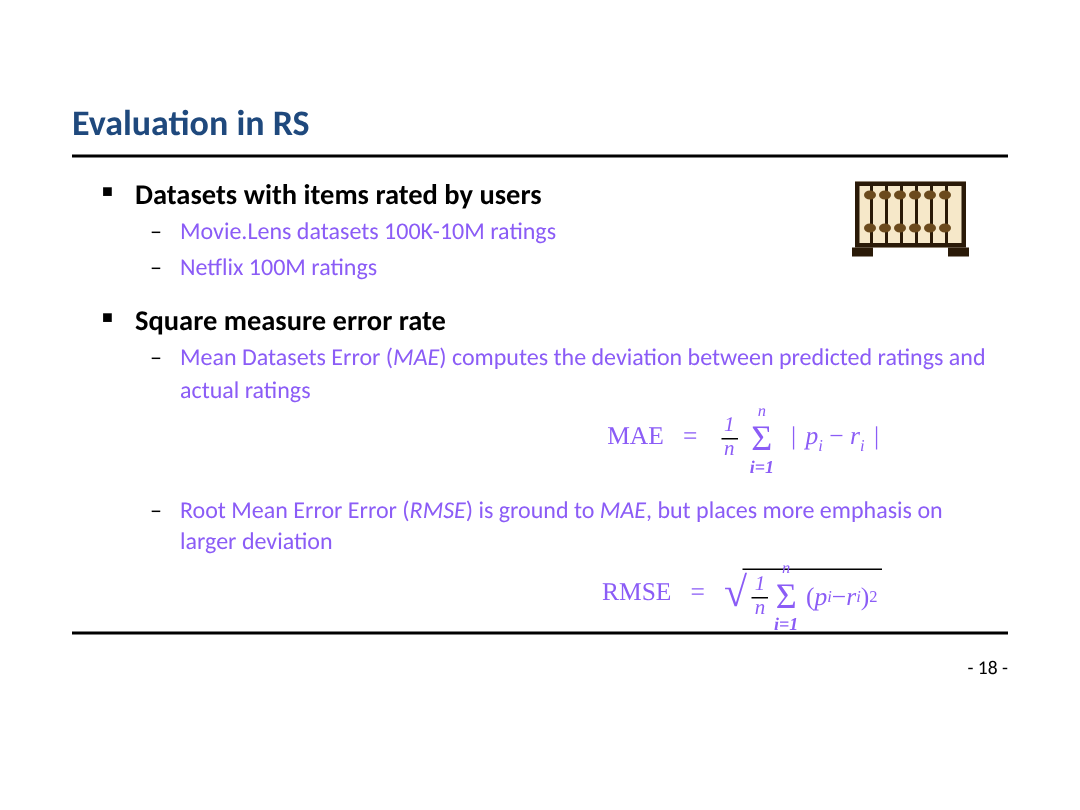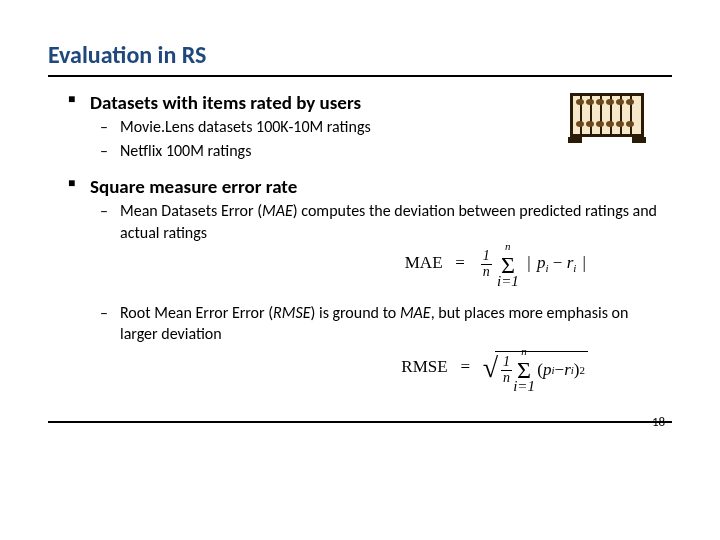--- a/index.html
+++ b/index.html
@@ -10,21 +10,21 @@
     background: #ffffff;
     font-family: Calibri, "Segoe UI", Arial, sans-serif;
     color: #000000;
     overflow: hidden;
   }
   .slide {
     position: relative;
     width: 720px;
     height: 467px;
     box-sizing: border-box;
-    padding: 8px 48px 0 48px;
+    padding: 36px 48px 0 48px;
   }
   .title {
     font-size: 24px;
     font-weight: 700;
     color: #1f497d;
     padding: 32px 0 6px 0;
     border-bottom: 2px solid #000;
     margin-bottom: 10px;
   }
   ul.level1 {
@@ -52,42 +52,42 @@
   ul.level2 {
     list-style: none;
     padding-left: 0;
     margin: 2px 0 0 0;
   }
   ul.level2 > li {
     position: relative;
     padding-left: 30px;
     font-size: 16px;
     font-weight: 400;
-    color: #000000;
+    color: #8b5cf6;
     line-height: 1.35;
     margin-top: 2px;
   }
   ul.level2 > li::before {
     content: "–";
     position: absolute;
     left: 10px;
     top: 0;
     color: #000;
   }
   .italic { font-style: italic; }
   .hr-bottom {
     position: absolute;
     bottom: 44px;
     left: 48px;
     right: 48px;
     border-top: 2px solid #000;
   }
   .pagenum {
     position: absolute;
-    bottom: 38px;
+    bottom: 14px;
     right: 48px;
     font-size: 13px;
     color: #000;
   }
   .abacus {
     position: absolute;
     right: 12px;
     top: 0;
     width: 78px;
     height: 52px;
@@ -129,21 +129,21 @@
   .bigop {
     display:inline-block;
     font-size: 24px;
     line-height: 1;
     vertical-align: middle;
     font-style: normal;
     position: relative;
     margin: 0 2px;
   }
   .bigop .lim-top { position:absolute; top:-12px; left:50%; transform:translateX(-50%); font-size:11px; font-style: italic;}
-  .bigop .lim-bot { position:absolute; bottom:-12px; left:50%; transform:translateX(-50%); font-size:15px; font-style: italic; white-space:nowrap;}
+  .bigop .lim-bot { position:absolute; bottom:-12px; left:50%; transform:translateX(-50%); font-size:12px; font-style: italic; white-space:nowrap;font-weight:bold;}
   .abs { font-style: normal; padding: 0 2px; }
   .sub { font-size: 11px; vertical-align: sub; }
   .sup { font-size: 11px; vertical-align: super; }
   .sqrt {
     display:inline-flex;
     align-items:stretch;
     vertical-align: middle;
   }
   .sqrt .radical { font-size: 28px; line-height: 1; font-style: normal; margin-right:-3px; align-self:center;}
   .sqrt .radicand { border-top: 1px solid #000; padding: 3px 3px 0 3px; display:inline-flex; align-items:center;}

